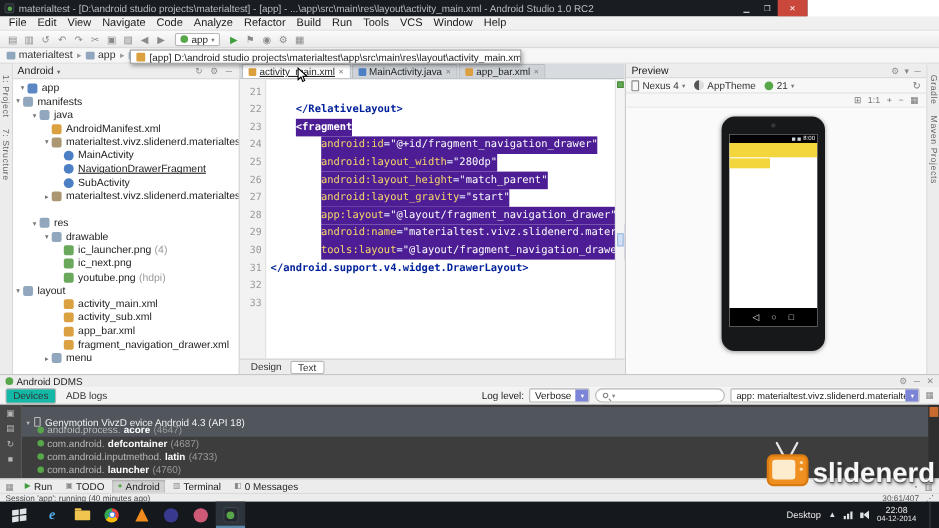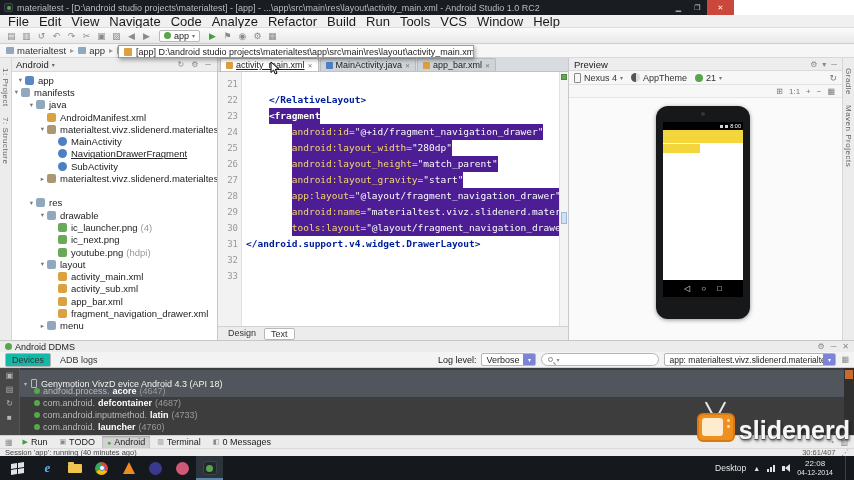--- a/index.html
+++ b/index.html
@@ -11,21 +11,21 @@
 #titlebar{position:absolute;left:0;top:0;width:734px;height:15px;background:#191c20;color:#b9bec4;font-size:9px;display:flex;align-items:center;padding-left:4px;white-space:nowrap}
 #titlebar .appico{width:9px;height:9px;background:#23282e;border:1px solid #3c434b;border-radius:2px;margin-right:4px;position:relative;flex:0 0 auto}
 #titlebar .appico:after{content:"";position:absolute;left:2px;top:2px;width:4px;height:4px;border-radius:50%;background:#57a64a}
 #title-text{overflow:hidden;max-width:740px}
 #winbtns{position:absolute;right:0;top:0;height:15px;display:flex}
 .wbtn{width:19px;height:15px;display:flex;align-items:center;justify-content:center;font-size:7px;color:#cfd3d8}
 .wbtn.close{width:27px;background:#c9473b;color:#fff}
 
 
 #menubar{position:absolute;left:0;top:15px;width:854px;height:13px;background:#f0f0f0;border-bottom:1px solid #dcdcdc;display:flex;align-items:center;padding-left:3px}
-.mi{padding:0 5px;font-size:13px;color:#1a1a1a}
+.mi{padding:0 5px;font-size:10px;color:#1a1a1a}
 
 
 #toolbar{position:absolute;left:0;top:28px;width:854px;height:16px;background:linear-gradient(#fbfbfb,#e9e9e9);border-bottom:1px solid #cfcfcf;display:flex;align-items:center;padding-left:4px}
 .tbi{width:15px;text-align:center;font-size:9px}
 #runwidget{display:flex;align-items:center;border:1px solid #b8b8b8;background:#fff;border-radius:2px;height:12px;padding:0 4px;margin:0 5px;font-size:9px;gap:3px}
 #runwidget .dot{width:7px;height:7px;border-radius:50%;background:#57a64a}
 #runwidget .arr{font-size:6px;color:#777}
 
 
 #crumbrow{position:absolute;left:0;top:44px;width:854px;height:14px;background:#f6f6f6;border-bottom:1px solid #d8d8d8}
@@ -363,21 +363,21 @@
           <span class="tarrow"> </span>
           <span class="ticon ticon-image"></span>
           <span>ic_next.png</span>
         </div>
         <div class="trow" style="padding-left: 37px;">
           <span class="tarrow"> </span>
           <span class="ticon ticon-image"></span>
           <span>youtube.png</span>
           <span class="tsuffix">(hdpi)</span>
         </div>
-        <div class="trow" style="padding-left: 26px;">
+        <div class="trow" style="">
           <span class="tarrow">▾</span>
           <span class="ticon ticon-folder"></span>
           <span>layout</span>
         </div>
         <div class="trow" style="padding-left: 37px;">
           <span class="tarrow"> </span>
           <span class="ticon ticon-xml"></span>
           <span>activity_main.xml</span>
         </div>
         <div class="trow" style="padding-left: 37px;">

